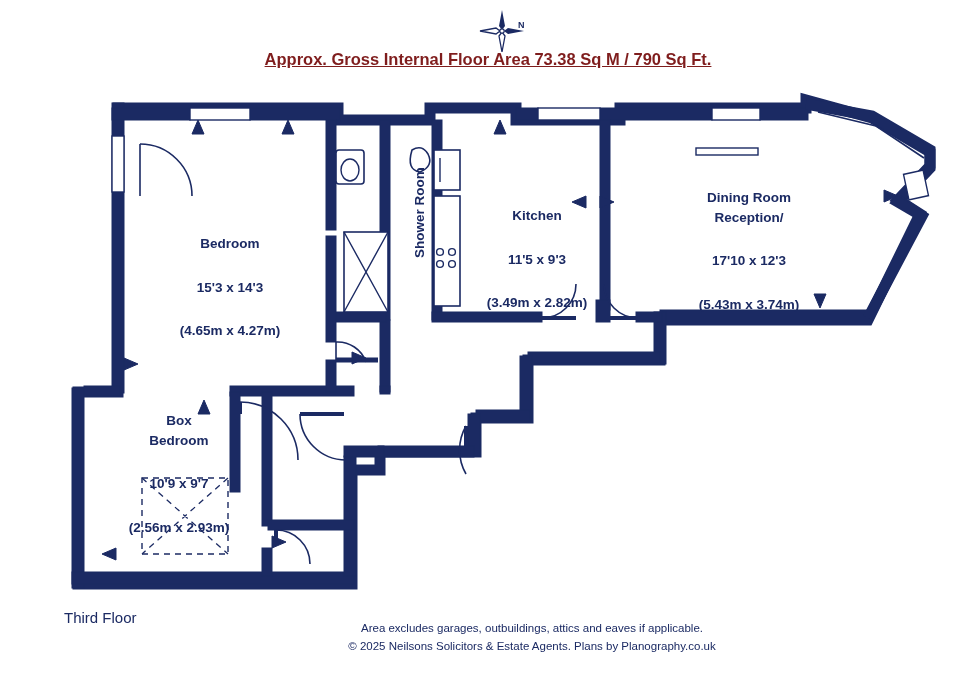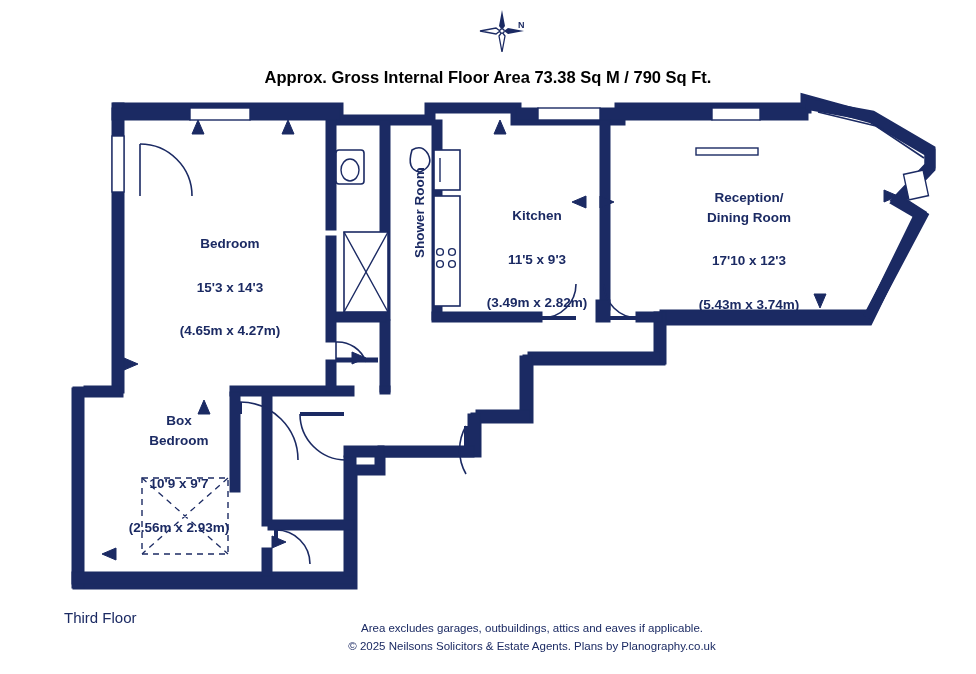--- a/index.html
+++ b/index.html
@@ -50,26 +50,27 @@
     position: absolute;
     left: 44px;
     top: 12px;
     font-size: 9px;
     font-weight: bold;
     color: #1b2a63;
   }
   .title {
     position: absolute;
     left: 0;
-    top: 68px;
+    top: 50px;
     width: 976px;
     text-align: center;
     font-size: 16.5px;
     font-weight: bold;
-    color: #000000;
+    color: #7f1d1d;
+    text-decoration: underline;
   }
   .floorplan-svg {
     position: absolute;
     left: 0;
     top: 0;
   }
   .room-label {
     position: absolute;
     text-align: center;
     font-size: 13.5px;
@@ -306,22 +307,22 @@
     <span>Shower Room</span>
   </div>
 
   <div class="room-label" style="left:426px; top:206px; width:222px;">
     <div>Kitchen</div>
     <div class="dims">11'5 x 9'3</div>
     <div class="dims">(3.49m x 2.82m)</div>
   </div>
 
   <div class="room-label" style="left:638px; top:188px; width:222px;">
+    <div>Dining Room</div>
     <div>Reception/</div>
-    <div>Dining Room</div>
     <div class="dims">17'10 x 12'3</div>
     <div class="dims">(5.43m x 3.74m)</div>
   </div>
 
   <div class="room-label" style="left:76px; top:411px; width:206px;">
     <div>Box</div>
     <div>Bedroom</div>
     <div class="dims">10'9 x 9'7</div>
     <div class="dims">(2.56m x 2.93m)</div>
   </div>

